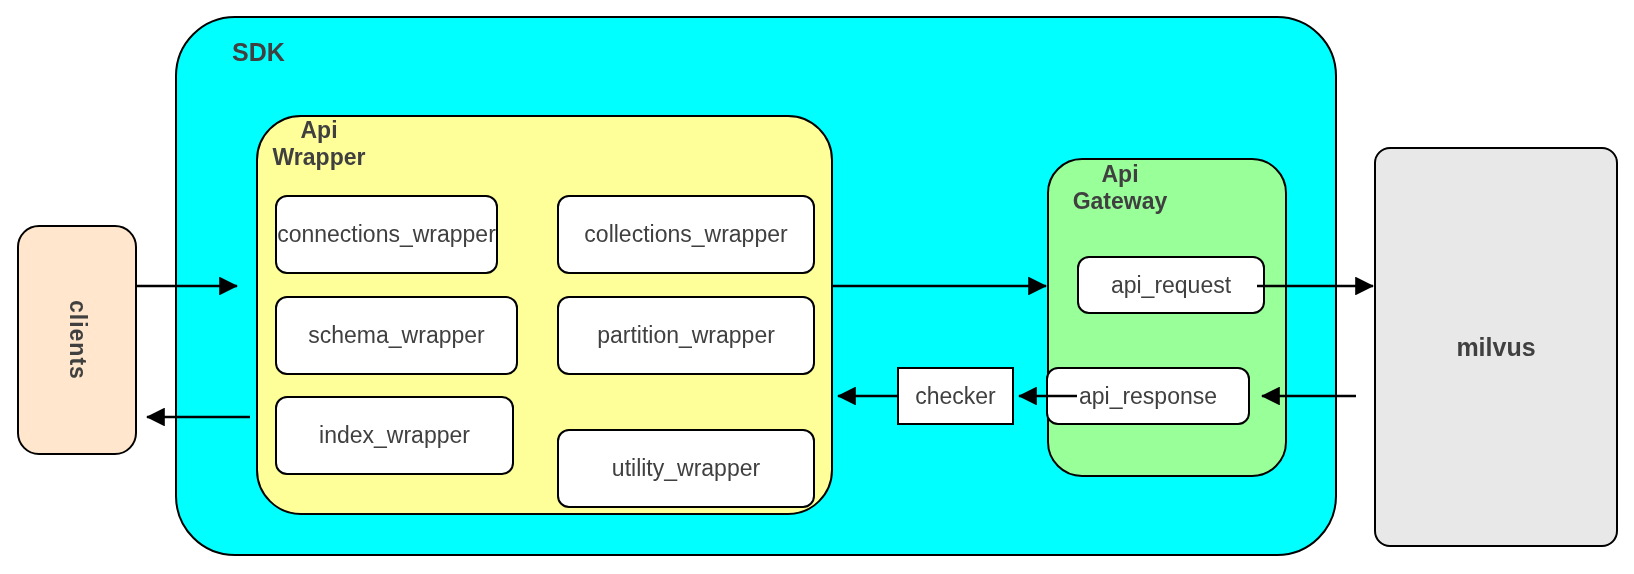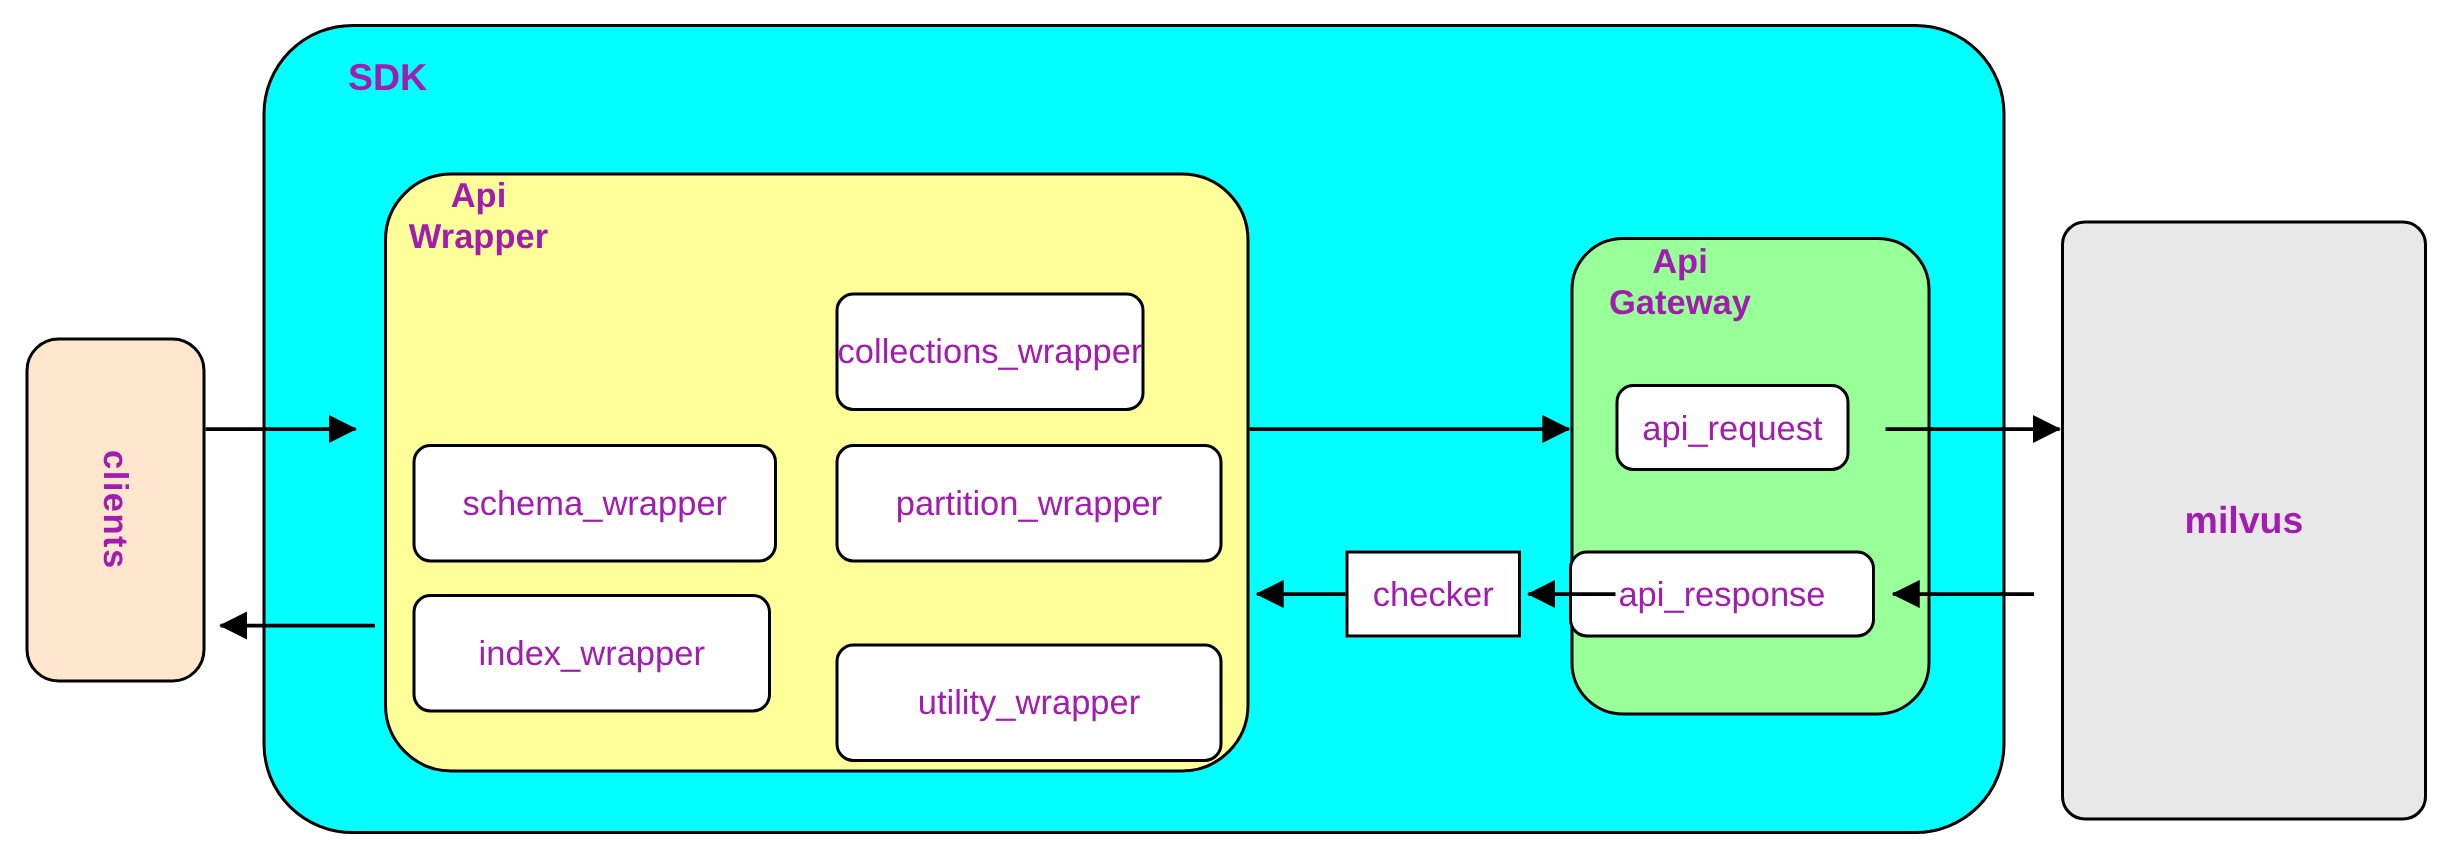--- a/index.html
+++ b/index.html
@@ -2,21 +2,21 @@
 <html style="--c-sdk: #00ffff; --c-api_wrapper: #ffff99; --c-api_gateway: #99ff99; --c-clients: #ffe6cc; --c-milvus: #e8e8e8; --c-node_fill: #ffffff; --c-border: #000000;"><head>
 <meta charset="utf-8">
 <style>
   html, body { margin: 0; padding: 0; background: #ffffff; }
   .canvas {
     position: relative;
     width: 1634px;
     height: 574px;
     background: #ffffff;
     font-family: "Liberation Sans", sans-serif;
-    color: #a21caf;
+    color: #404040;
     overflow: hidden;
   }
   .box {
     position: absolute;
     box-sizing: border-box;
     border: 2px solid var(--c-border, #000000);
   }
   .container-label {
     position: absolute;
     font-weight: bold;
@@ -73,27 +73,27 @@
   }
   
   .node {
     background: var(--c-node_fill, #ffffff);
     border-radius: 12px;
     display: flex; align-items: center; justify-content: center;
     font-size: 23px;
     white-space: nowrap;
   }
   .n-connections { left: 275px; top: 195px; width: 223px; height: 79px; }
-  .n-collections { left: 557px; top: 195px; width: 206px; height: 79px; }
+  .n-collections { left: 557px; top: 195px; width: 258px; height: 79px; }
   .n-schema      { left: 275px; top: 296px; width: 243px; height: 79px; }
   .n-partition   { left: 557px; top: 296px; width: 258px; height: 79px; }
   .n-index       { left: 275px; top: 396px; width: 239px; height: 79px; }
   .n-utility     { left: 557px; top: 396px; width: 258px; height: 79px; margin-top: 33px; }
   .n-checker     { left: 897px;  top: 367px; width: 117px; height: 58px; border-radius: 0; }
-  .n-request     { left: 1077px; top: 256px; width: 156px; height: 58px; }
+  .n-request     { left: 1077px; top: 256px; width: 188px; height: 58px; }
   .n-response    { left: 1046px; top: 367px; width: 204px; height: 58px; }
   
   .arrows {
     position: absolute;
     left: 0; top: 0;
     width: 1634px; height: 574px;
     pointer-events: none;
   }
   .arrows line { stroke: #000; stroke-width: 2.5px; }
 </style>
@@ -114,20 +114,23 @@
 Gateway</div>
 
   <div class="box clients">
     <span class="vtext">clients</span>
   </div>
 
   <div class="box milvus">
     <span>milvus</span>
   </div>
 
+  <div class="box node n-connections">
+    <span>connections_wrapper</span>
+  </div>
   <div class="box node n-collections">
     <span>collections_wrapper</span>
   </div>
   <div class="box node n-schema">
     <span>schema_wrapper</span>
   </div>
   <div class="box node n-partition">
     <span>partition_wrapper</span>
   </div>
   <div class="box node n-index">

